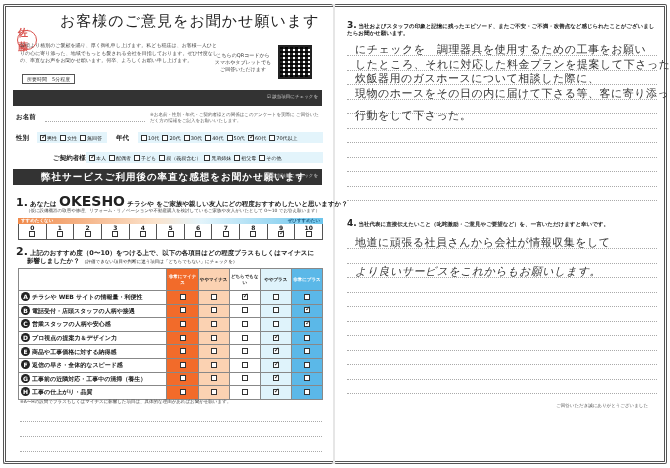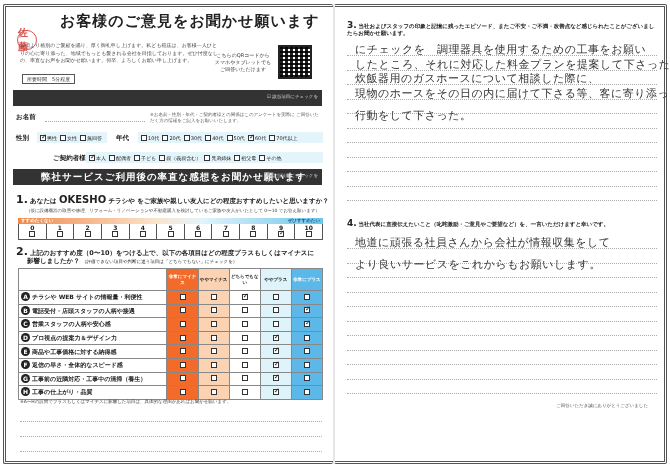--- a/index.html
+++ b/index.html
@@ -6,21 +6,21 @@
   html, body { width: 670px; height: 468px; overflow: hidden; background: #ffffff; }
   body { font-family: "DejaVu Sans", "Liberation Sans", sans-serif; color: #222; position: relative; }
 
   .frame { position: absolute; border: 3px double #555; border-radius: 2px; }
   .frame-left { left: 3px; top: 4px; width: 330px; height: 460px; border-right: none; }
   .frame-right { left: 334px; top: 4px; width: 333px; height: 460px; border-left: none; }
   .divider { position: absolute; left: 333px; top: 4px; width: 2px; height: 460px; background: #e6e6e6; }
 
   
   .stamp { position: absolute; left: 17px; top: 12px; width: 20px; height: 20px; border: 1.5px solid #d9534f; border-radius: 50%; color: #d9534f; font-size: 10px; display:flex; align-items:center; justify-content:center; font-weight: bold; margin-top: 18px; }
-  .title { position: absolute; left: 60px; top: 12px; font-size: 15px; font-weight: bold; color: #222; letter-spacing: 1px; }
+  .title { position: absolute; left: 60px; top: 12px; font-size: 15px; font-weight: normal; color: #222; letter-spacing: 1px; }
   .intro { position: absolute; left: 20px; top: 42px; width: 200px; font-size: 5px; line-height: 7.5px; color: #444; }
   .time-box { position: absolute; left: 22px; top: 74px; border: 1px solid #555; font-size: 5px; padding: 1px 4px; color: #333; }
   .qr-text { position: absolute; left: 213px; top: 52px; width: 60px; font-size: 5px; line-height: 7px; text-align: center; color: #333; }
   .qr { position: absolute; left: 278px; top: 45px; width: 34px; height: 34px; background:
       repeating-linear-gradient(90deg, #222 0 3px, #fff 3px 5px),
       repeating-linear-gradient(0deg, #222 0 2px, #fff 2px 4px);
       background-blend-mode: multiply; border: 2px solid #222; }
 
   
   .bar { position: absolute; left: 13px; width: 309px; height: 16px; background: #333; color: #fff; font-size: 9.5px; font-weight: bold; padding: 2px 6px; letter-spacing: 1px; }
@@ -31,21 +31,21 @@
   .label { position: absolute; font-size: 6.5px; font-weight: bold; color: #222; }
   .note { position: absolute; font-size: 4.5px; line-height: 6px; color: #555; }
   .optrow { position: absolute; height: 11px; background: #e3f4fb; display: flex; align-items: center; gap: 3px; padding-left: 3px; }
   .opt { font-size: 5px; display: flex; align-items: center; gap: 1px; white-space: nowrap; color: #222; }
   .cb { display: inline-block; width: 6px; height: 6px; border: 0.8px solid #333; background: #fff; position: relative; font-size: 6px; line-height: 5px; text-align: center; }
   .cb.checked::after { content: "✓"; position: absolute; left: 0; top: -1px; font-size: 7px; color: #222; }
 
   
   .q { position: absolute; font-size: 6.5px; font-weight: bold; color: #222; }
   .q .num { font-size: 11px; }
-  .q .brand { font-size: 10px; font-weight: bold; }
+  .q .brand { font-size: 14px; font-weight: bold; }
   .qsub { position: absolute; font-size: 4.5px; color: #444; }
   .scale-bar { position: absolute; left: 18px; top: 218px; width: 305px; height: 6px; background: linear-gradient(90deg, #f08a4b, #fbe3cc 45%, #e3f4fb 60%, #6cc5ec); font-size: 4.5px; color: #fff; }
   .scale-bar .l { position: absolute; left: 3px; top: 0; color: #fff; font-weight:bold; }
   .scale-bar .r { position: absolute; right: 3px; top: 0; color: #1a5a80; font-weight:bold; }
   .scale { position: absolute; left: 18px; top: 224px; width: 305px; height: 16px; display: flex; border: 1px solid #555; border-top: none; }
   .scale-cell { flex: 1; border-right: 1px solid #555; display: flex; flex-direction: column; align-items: center; font-size: 6px; font-weight: bold; line-height: 7px; }
   .scale-cell:last-child { border-right: none; }
 
   
   .tbl { position: absolute; left: 18px; top: 268px; width: 305px; border-collapse: collapse; }
@@ -350,21 +350,21 @@
   </div>
 
 <div class="rq" style="top:220px;">
   <span class="num">4.</span>
   <span>当社代表に直接伝えたいこと（叱咤激励・ご意見やご要望など）を、一言いただけますと幸いです。</span>
 </div>
 <div id="q4-lines">
     <div class="dotline" style="left: 347px; width: 310px; top: 248px;"></div>
     <div class="hand" style="top: 235px;">地道に頑張る社員さんから会社が情報収集をして</div>
     <div class="dotline" style="left: 347px; width: 310px; top: 262.5px;"></div>
-    <div class="hand" style="top: 257px;">より良いサービスをこれからもお願いします。</div>
+    <div class="hand" style="top: 264px; font-style: italic;">より良いサービスをこれからもお願いします。</div>
     <div class="dotline" style="left: 347px; width: 310px; top: 277px;"></div>
     <div class="dotline" style="left: 347px; width: 310px; top: 291.5px;"></div>
     <div class="dotline" style="left: 347px; width: 310px; top: 306px;"></div>
     <div class="dotline" style="left: 347px; width: 310px; top: 320.5px;"></div>
     <div class="dotline" style="left: 347px; width: 310px; top: 335px;"></div>
     <div class="dotline" style="left: 347px; width: 310px; top: 349.5px;"></div>
     <div class="dotline" style="left: 347px; width: 310px; top: 364px;"></div>
     <div class="dotline" style="left: 347px; width: 310px; top: 378.5px;"></div>
     <div class="dotline" style="left: 347px; width: 310px; top: 393px;"></div>
   </div>

